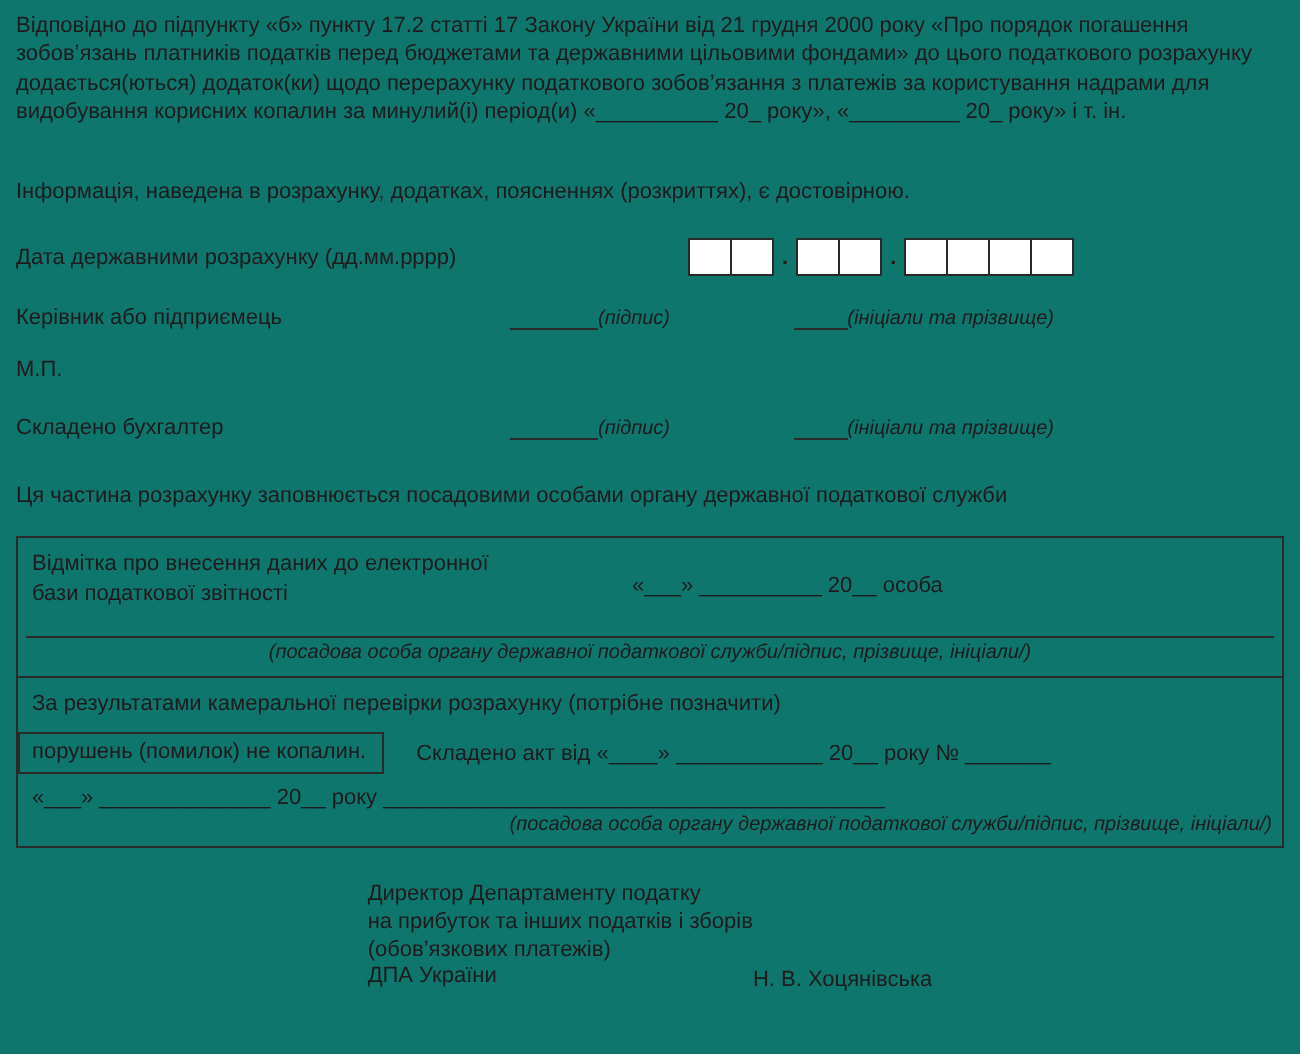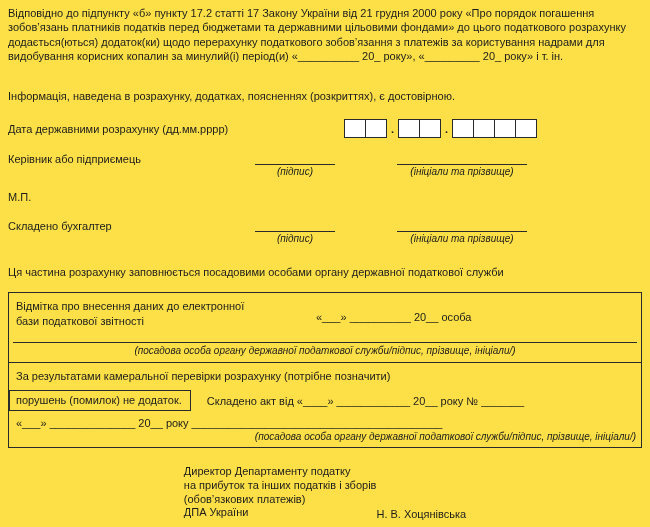--- a/index.html
+++ b/index.html
@@ -8,42 +8,42 @@
     font-family: "Liberation Sans", "DejaVu Sans", sans-serif;
     color: #1c1c1c;
     font-size: 11px;
   }
   .page {
     width: 650px;
     height: 527px;
     padding: 6px 8px 4px 8px;
     position: relative;
     overflow: hidden;
-    background: #fde047;
+    background: #0f766e;
   }
   .para { margin: 0 0 0 0; line-height: 1.3; }
   .para1 { margin-bottom: 26px; }
   .para2 { margin-bottom: 16px; }
 
   
   .date-row { display: flex; align-items: center; margin-bottom: 14px; }
   .date-label { width: 290px; }
   .date-boxes { display: inline-flex; align-items: center; margin-left: 46px; }
   .dgroup { display: inline-flex; }
   .dcell {
     display: inline-block; width: 22px; height: 19px;
     border: 1px solid #2a2a2a; background: #fff; margin-left: -1px;
   }
   .dgroup .dcell:first-child { margin-left: 0; }
   .ddot { padding: 0 4px; font-weight: bold; }
 
   
   .sig-row { display: flex; align-items: flex-start; margin-bottom: 2px; }
   .sig-label { width: 247px; padding-top: 1px; }
-  .sig-field { display: flex; flex-direction: column; align-items: center; }
+  .sig-field { display: flex; flex-direction: row; align-items: center; }
   .sig-field.f1 { width: 80px; }
   .sig-field.f2 { width: 130px; margin-left: 62px; }
   .sig-line { width: 100%; height: 13px; border-bottom: 1px solid #2a2a2a; }
   .sig-caption { font-style: italic; font-size: 10px; margin-top: 1px; white-space: nowrap; }
   .mp { margin: 14px 0 16px 0; }
   .official-title { margin: 22px 0 14px 0; }
 
   
   .official-box {
     border: 1px solid #2a2a2a;
@@ -136,21 +136,21 @@
         <div>Відмітка про внесення даних до електронної</div>
         <div>бази податкової звітності</div>
       </div>
       <div class="ob-date">«___» __________ 20__ особа</div>
     </div>
     <div class="ob-fill-line"></div>
     <div class="ob-caption center">(посадова особа органу державної податкової служби/підпис, прізвище, ініціали/)</div>
     <div class="ob-divider"></div>
     <div class="ob-check-label">За результатами камеральної перевірки розрахунку (потрібне позначити)</div>
     <div class="ob-check-row">
-      <span class="ob-novio">порушень (помилок) не додаток.</span>
+      <span class="ob-novio">порушень (помилок) не копалин.</span>
       <span class="ob-act">Складено акт від «____» ____________ 20__ року № _______</span>
     </div>
     <div class="ob-final">«___» ______________ 20__ року _________________________________________</div>
     <div class="ob-caption right">(посадова особа органу державної податкової служби/підпис, прізвище, ініціали/)</div>
   </div>
 
   <div class="footer">
     <div class="footer-left">
       <div>Директор Департаменту податку</div>
       <div>на прибуток та інших податків і зборів</div>

